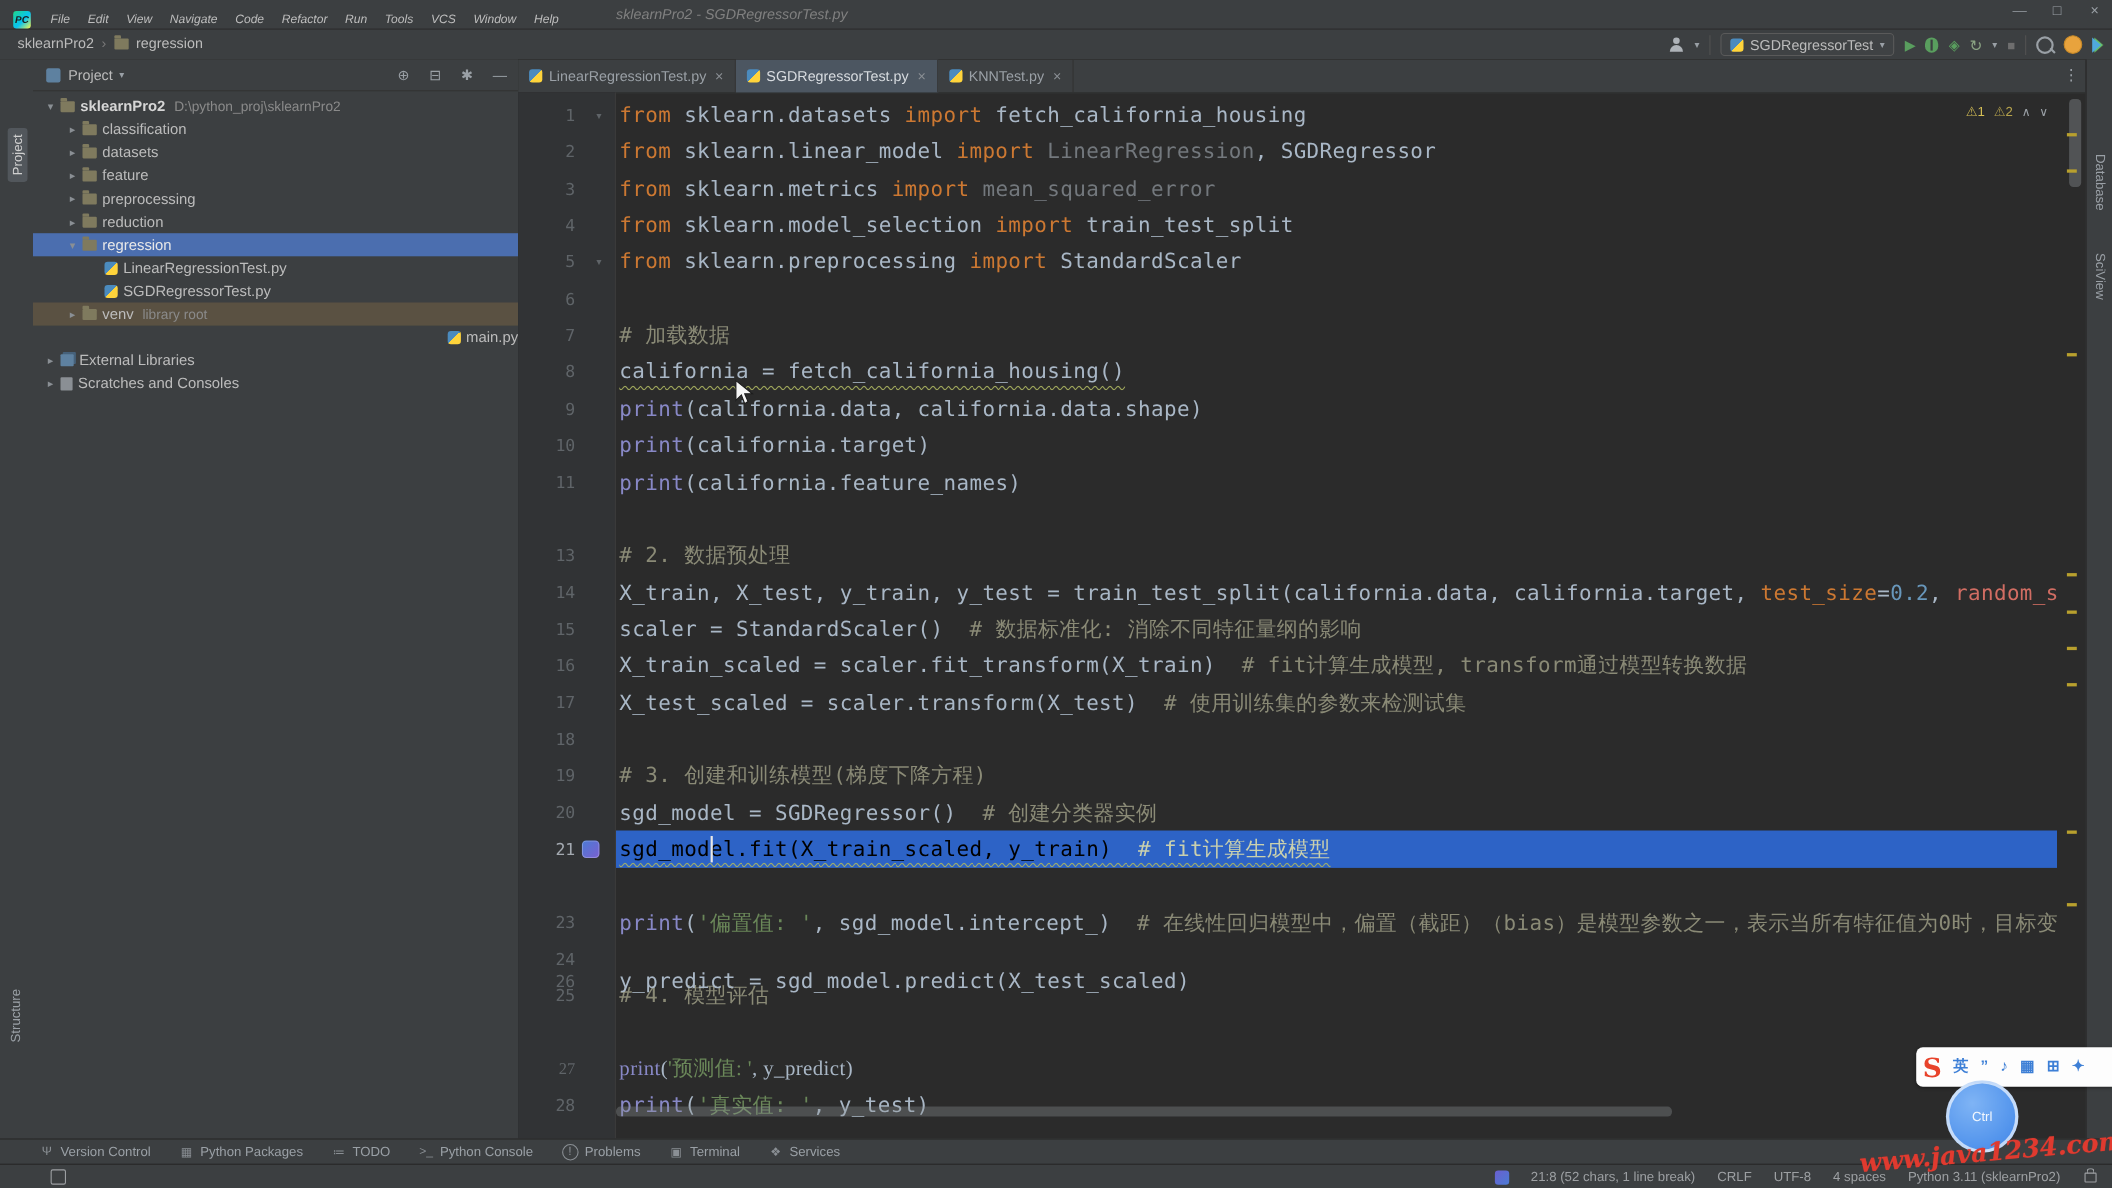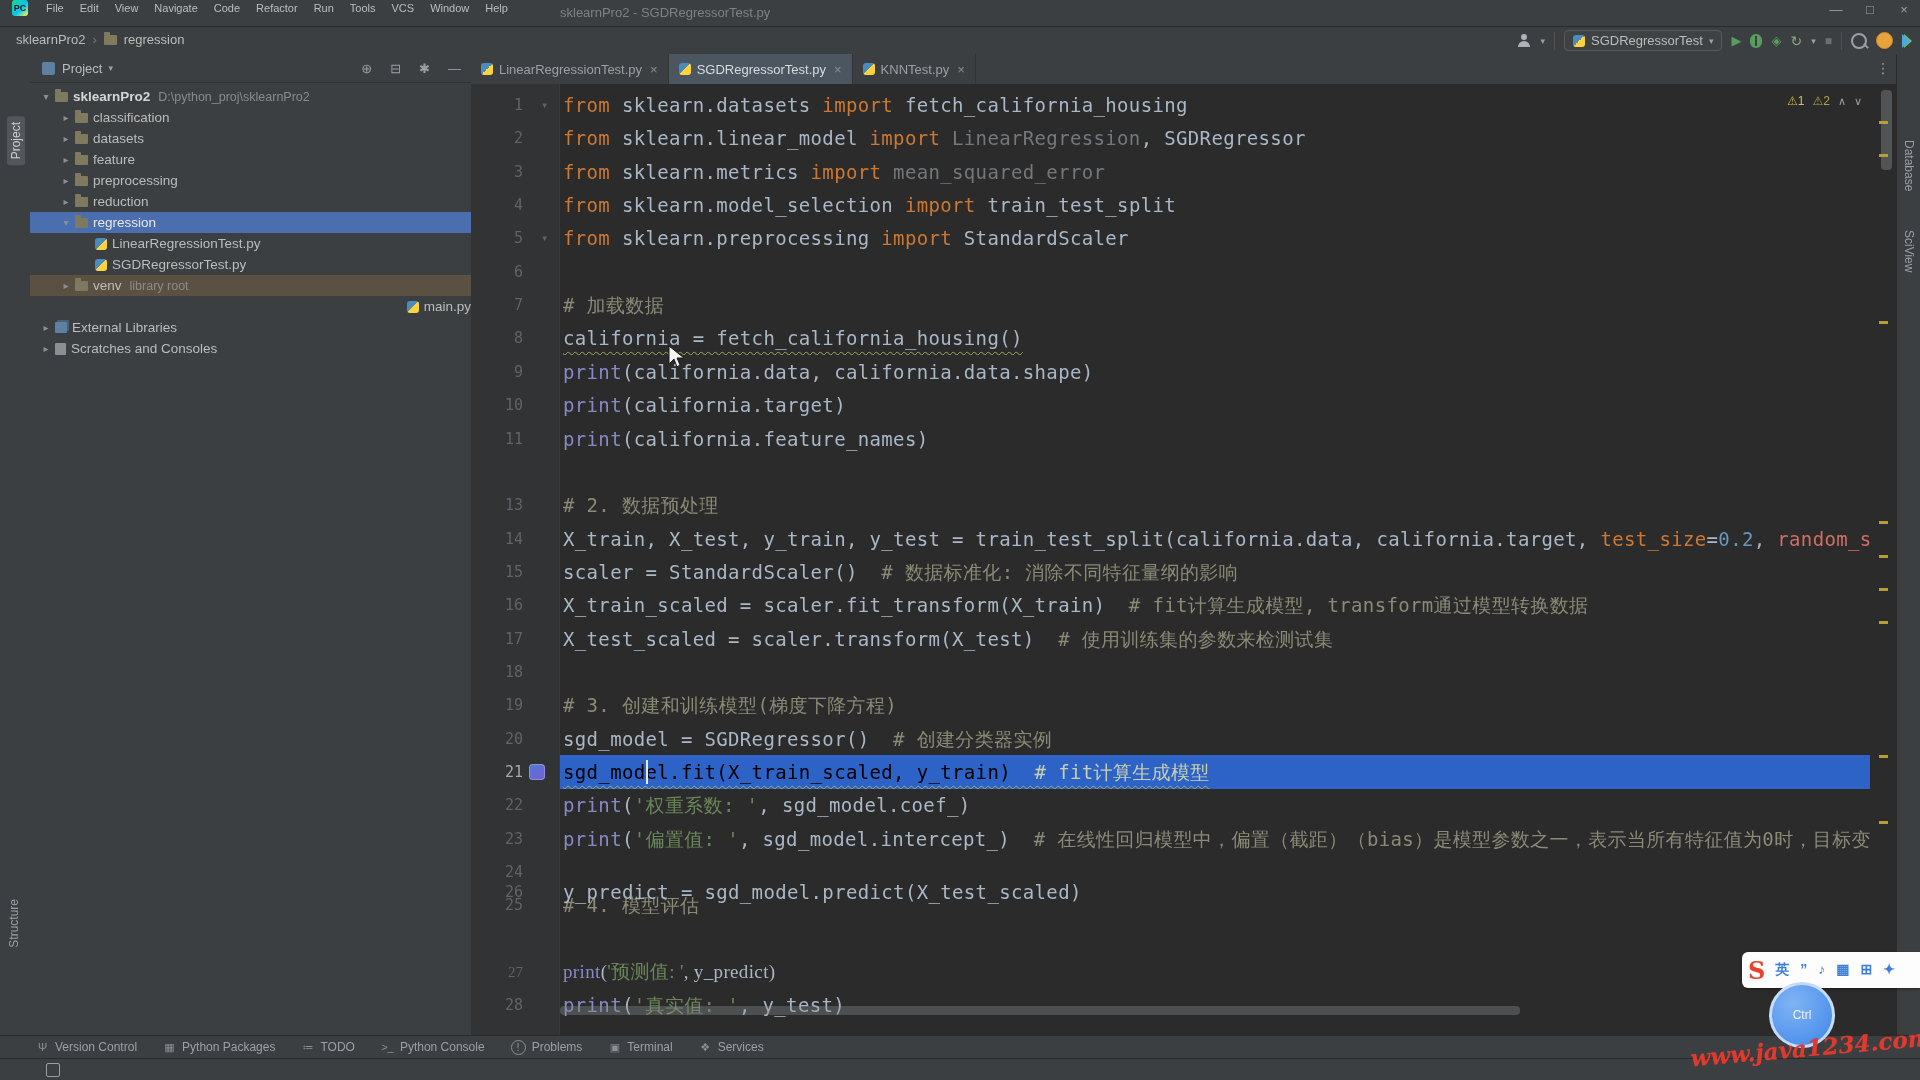--- a/index.html
+++ b/index.html
@@ -2,21 +2,21 @@
 <html><head>
 <meta charset="utf-8">
 <style>
   html,body{margin:0;padding:0;background:#1e1e1e;}
   #app{position:relative;width:1920px;height:1080px;background:#2b2b2b;overflow:hidden;
        font-family:"Liberation Sans",sans-serif;color:#bbbbbb;-webkit-font-smoothing:antialiased;}
   .abs{position:absolute;}
 
   
   #menubar{left:0;top:0;width:1920px;height:26px;background:#3c3f41;border-bottom:1px solid #2a2a2a;
-           display:flex;align-items:flex-start;}
+           display:flex;align-items:flex-end;font-style:italic;}
   #pycharm-logo{width:16px;height:16px;margin:0 10px 0 12px;border-radius:3px;
     background:linear-gradient(135deg,#21d789 0%,#07c3f2 55%,#fcf84a 100%);
     display:flex;align-items:center;justify-content:center;color:#1b1b1b;font-size:9px;font-weight:bold;}
   .menu-item{font-size:11px;color:#bdbdbd;padding:2px 8px;cursor:default;}
   #win-title{position:absolute;left:560px;top:5px;font-size:13px;color:#808080;}
   #win-controls{position:absolute;right:8px;top:2px;display:flex;gap:18px;color:#9aa0a6;font-size:13px;}
   #win-controls span{width:16px;text-align:center;}
 
   
   #row2{left:0;top:27px;width:1920px;height:27px;background:#3c3f41;border-bottom:1px solid #2a2a2a;}
@@ -311,21 +311,20 @@
         <div class="crow" style="top: 367.5px;"><span class="lnum">11</span><span class="ctext"><span class="tk-bi">print</span><span class="tk-id">(california.feature_names)</span></span></div>
         <div class="crow" style="top: 434.2px;"><span class="lnum">13</span><span class="ctext"><span class="tk-com"># 2. 数据预处理</span></span></div>
         <div class="crow" style="top: 467.55px;"><span class="lnum">14</span><span class="ctext"><span class="tk-id">X_train, X_test, y_train, y_test = train_test_split(california.data, california.target, </span><span class="tk-kw">test_size</span><span class="tk-id">=</span><span class="tk-num">0.2</span><span class="tk-id">, </span><span class="tk-err">random_s</span></span></div>
         <div class="crow" style="top: 500.9px;"><span class="lnum">15</span><span class="ctext"><span class="tk-id">scaler = StandardScaler()</span><span class="tk-com">  # 数据标准化: 消除不同特征量纲的影响</span></span></div>
         <div class="crow" style="top: 534.25px;"><span class="lnum">16</span><span class="ctext"><span class="tk-id">X_train_scaled = scaler.fit_transform(X_train)</span><span class="tk-com">  # fit计算生成模型, transform通过模型转换数据</span></span></div>
         <div class="crow" style="top: 567.6px;"><span class="lnum">17</span><span class="ctext"><span class="tk-id">X_test_scaled = scaler.transform(X_test)</span><span class="tk-com">  # 使用训练集的参数来检测试集</span></span></div>
         <div class="crow" style="top: 600.95px;"><span class="lnum">18</span><span class="ctext"></span></div>
         <div class="crow" style="top: 634.3px;"><span class="lnum">19</span><span class="ctext"><span class="tk-com"># 3. 创建和训练模型(梯度下降方程)</span></span></div>
         <div class="crow" style="top: 667.65px;"><span class="lnum">20</span><span class="ctext"><span class="tk-id">sgd_model = SGDRegressor()</span><span class="tk-com">  # 创建分类器实例</span></span></div>
         <div class="crow sel" style="top: 701px;"><span class="lnum" style="color: rgb(163, 169, 176);">21</span><span class="gicon"></span><span class="ctext"><span class="uwave"><span class="tk-id">sgd_model.fit(X_train_scaled, y_train)</span><span class="tk-com">  # fit计算生成模型</span></span></span></div>
-        <div class="crow" style="top: 734.35px;"><span class="lnum">22</span><span class="ctext"><span class="tk-bi">print</span><span class="tk-id">(</span><span class="tk-str">'权重系数: '</span><span class="tk-id">, sgd_model.coef_)</span></span></div>
         <div class="crow" style="top: 767.7px;"><span class="lnum">23</span><span class="ctext"><span class="tk-bi">print</span><span class="tk-id">(</span><span class="tk-str">'偏置值: '</span><span class="tk-id">, sgd_model.intercept_)</span><span class="tk-com">  # 在线性回归模型中，偏置（截距）（bias）是模型参数之一，表示当所有特征值为0时，目标变</span></span></div>
         <div class="crow" style="top: 801.05px;"><span class="lnum">24</span><span class="ctext"></span></div>
         <div class="crow" style="top: 834.4px;"><span class="lnum">25</span><span class="ctext"><span class="tk-com"># 4. 模型评估</span></span></div>
         <div class="crow" style="top: 821px;"><span class="lnum">26</span><span class="ctext"><span class="tk-id">y_predict = sgd_model.predict(X_test_scaled)</span></span></div>
         <div class="crow" style="top: 901.1px; font-family: Liberation Serif, serif;"><span class="lnum">27</span><span class="ctext"><span class="tk-bi">print</span><span class="tk-id">(</span><span class="tk-str">'预测值: '</span><span class="tk-id">, y_predict)</span></span></div>
         <div class="crow" style="top: 934.45px;"><span class="lnum">28</span><span class="ctext"><span class="tk-bi">print</span><span class="tk-id">(</span><span class="tk-str">'真实值: '</span><span class="tk-id">, y_test)</span></span></div>
         <div id="caret" style="left: 174.6px; top: 706px;"></div>
       </div>
     <div id="insp-widget">
       <span>⚠<span>1</span></span>
@@ -379,20 +378,29 @@
         <span>Terminal</span>
       </div>
       <div class="tool-btn">
         <span class="tico">❖</span>
         <span>Services</span>
       </div>
     </div>
 
   <div class="abs" id="statusbar">
     <span id="status-left-ico"></span>
+    <div id="status-right">
+      <span id="ai-ico"></span>
+      <span>21:8 (52 chars, 1 line break)</span>
+      <span>CRLF</span>
+      <span>UTF-8</span>
+      <span>4 spaces</span>
+      <span>Python 3.11 (sklearnPro2)</span>
+      <span class="lock-ico"></span>
+    </div>
   </div>
 
   <div class="abs" id="watermark">www.java1234.com</div>
   <div class="abs" id="ime-bar">
     <span id="ime-logo">S</span>
     <span id="ime-icons" style="display:flex;gap:11px;">
         <span class="ime-ico">英</span>
         <span class="ime-ico">”</span>
         <span class="ime-ico">♪</span>
         <span class="ime-ico">▦</span>

